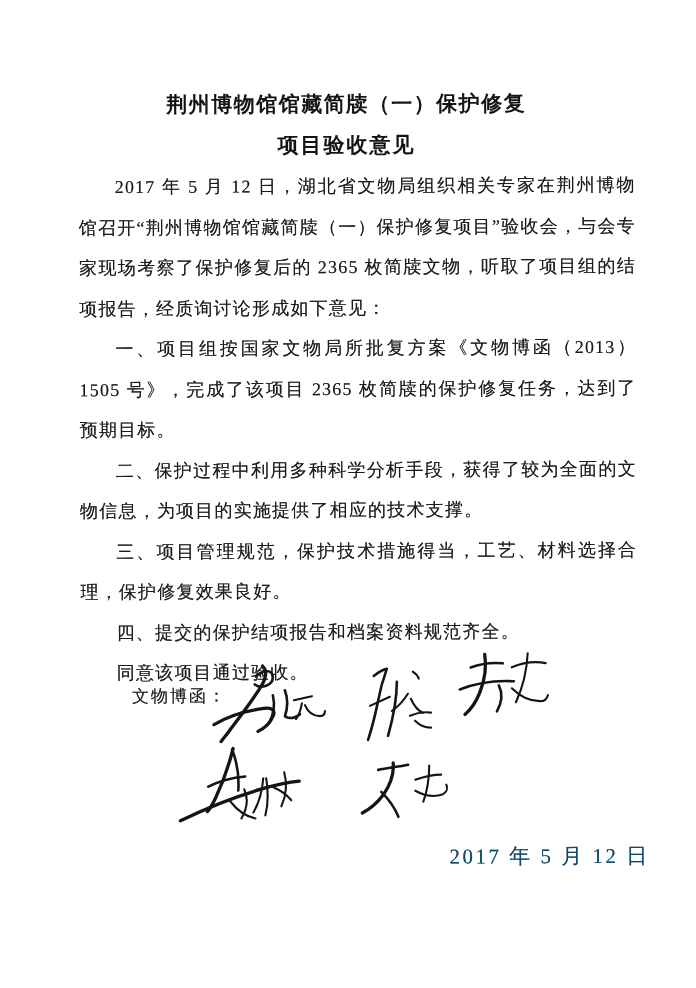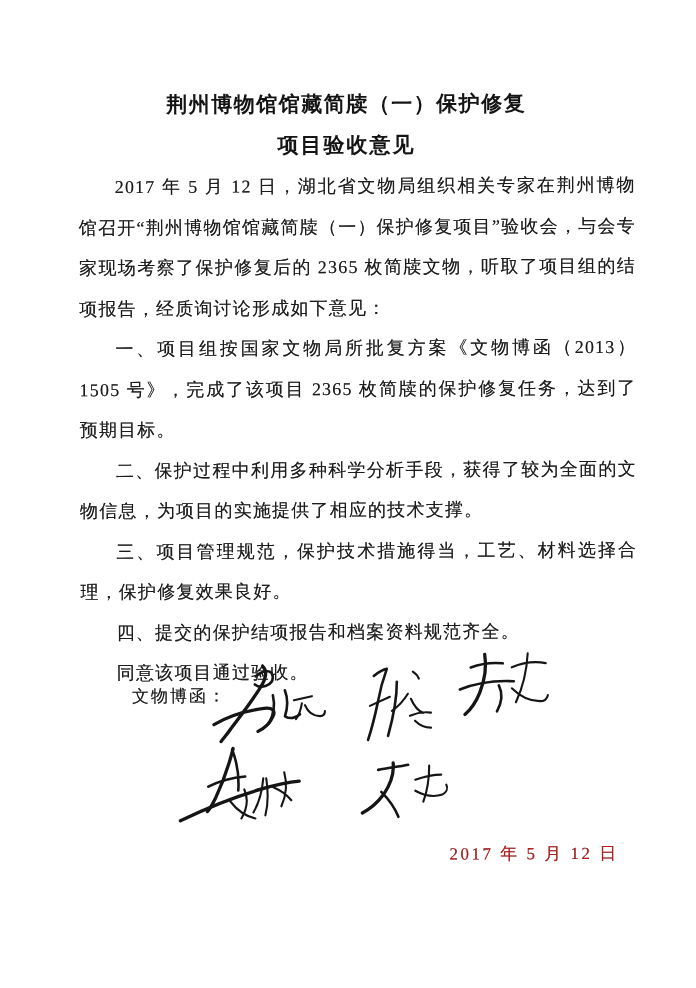--- a/index.html
+++ b/index.html
@@ -27,21 +27,21 @@
     text-shadow:0 0 0.5px rgba(0,0,0,0.55);
   }
   .doc-body p{margin:0;text-indent:2em;}
   .sign-label{
     position:absolute;top:684px;left:131px;
     font-size:17px;letter-spacing:2px;color:#1c1c1c;
     text-shadow:0 0 0.5px rgba(0,0,0,0.5);
   }
   .doc-date{
     position:absolute;top:843px;left:448px;
-    font-size:17px;letter-spacing:2.5px;color:#b91c1c;
+    font-size:21px;letter-spacing:2.5px;color:#0c4a6e;
     text-shadow:0 0 0.5px rgba(0,0,0,0.5);
   }
   .signatures{position:absolute;top:0;left:0;pointer-events:none;}
   .signatures path{
     fill:none;stroke:#151515;stroke-width:2.6;
     stroke-linecap:round;stroke-linejoin:round;
   }
   .signatures .thick{stroke-width:3.3;}
   .signatures .thin{stroke-width:2.1;}
 </style>

